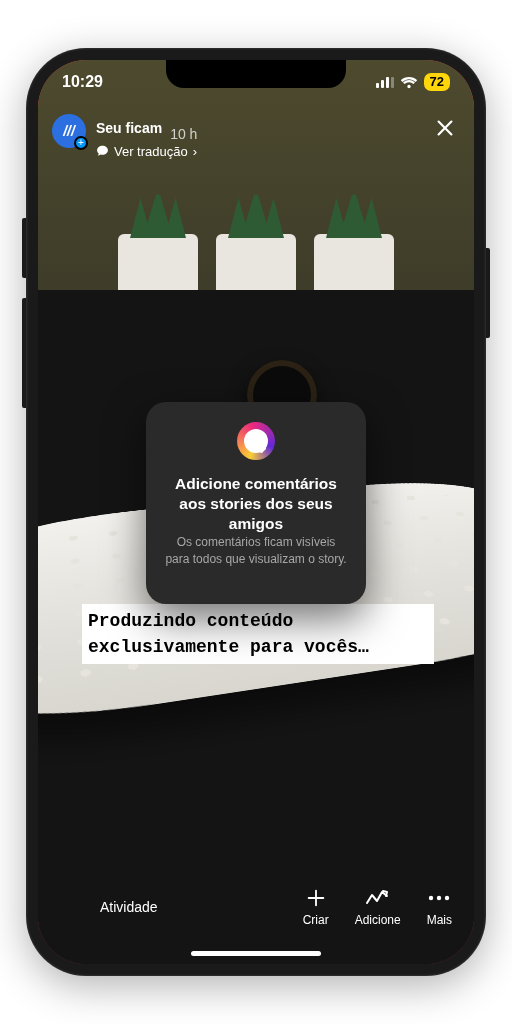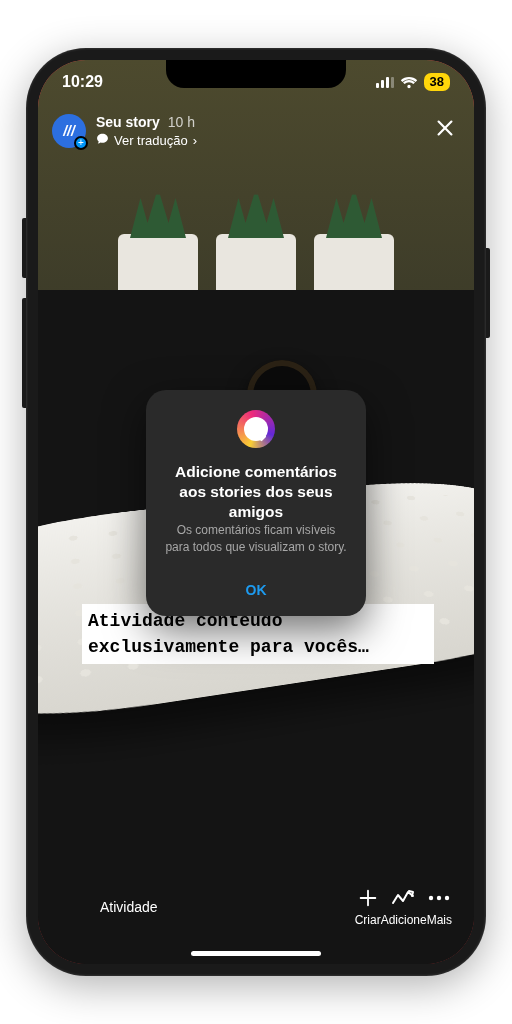--- a/index.html
+++ b/index.html
@@ -80,38 +80,38 @@
     position:absolute;top:54px;left:14px;right:14px;z-index:30;
     display:flex;align-items:flex-start;gap:10px;
   }
   .avatar{width:34px;height:34px;border-radius:50%;background:#2c6fe0;position:relative;flex:none;}
   .avatar-glyph{position:absolute;inset:0;display:flex;align-items:center;justify-content:center;color:#fff;font-size:14px;font-style:italic;font-weight:700;}
   .add-dot{position:absolute;right:-2px;bottom:-2px;width:14px;height:14px;border-radius:50%;
     background:#0095f6;border:2px solid #000;display:flex;align-items:center;justify-content:center;font-size:10px;line-height:1;}
   .story-meta{display:flex;flex-direction:column;gap:2px;font-size:14px;}
   .meta-row1{display:flex;gap:8px;align-items:center;}
   .story-title{font-weight:600;}
-  .story-time{color:rgba(255,255,255,.75);}
-  .meta-row2{display:flex;align-items:center;gap:5px;color:#fff;font-size:13px;}
+  .story-time{color:rgba(255,255,255,.75);margin-top:12px;}
+  .meta-row2{display:flex;gap:5px;color:#fff;font-size:13px;}
   .close-btn{margin-left:auto;font-size:28px;line-height:1;color:#fff;padding:2px 4px;}
   
   .caption{
     position:absolute;left:22px;bottom:150px;z-index:25;
     font-family:"Courier New",monospace;font-weight:700;font-size:18px;
     background:#fff;color:#000;padding:4px 6px;line-height:1.45;
     box-decoration-break:clone;-webkit-box-decoration-break:clone;
     display:inline;
   }
   
   .bottom-bar{
     position:absolute;left:0;right:0;bottom:22px;height:70px;z-index:30;
     display:flex;align-items:center;justify-content:space-between;padding:0 22px;
   }
   .activity{font-size:14px;margin-left:40px;}
-  .actions{display:flex;align-items:center;}
+  .actions{display:flex;gap:26px;align-items:center;}
   .action{display:flex;flex-direction:column;align-items:center;gap:4px;font-size:12px;}
   .action-icon{height:22px;display:flex;align-items:center;color:#fff;}
   .home-indicator{position:absolute;bottom:8px;left:50%;transform:translateX(-50%);
     width:130px;height:5px;border-radius:3px;background:#fff;z-index:35;}
   
   .modal{
     position:absolute;left:50%;top:49%;transform:translate(-50%,-50%);z-index:45;
     width:220px;background:#2a2a2a;border-radius:20px;padding:20px 18px 14px;
     text-align:center;box-shadow:0 14px 40px rgba(0,0,0,.55);
   }
@@ -140,21 +140,21 @@
             <span></span>
             <span></span>
             <span></span>
             <span></span>
           </span>
         <span class="wifi-icon">
           <svg width="18" height="13" viewBox="0 0 18 13">
               <path fill="#fff" d="M9 12.2a1.7 1.7 0 100-3.4 1.7 1.7 0 000 3.4zm4.4-4.1a6.2 6.2 0 00-8.8 0L3 6.5a8.5 8.5 0 0112 0zM.8 4.3 2.4 5.9a9.4 9.4 0 0113.2 0l1.6-1.6A11.8 11.8 0 00.8 4.3z"></path>
             </svg>
         </span>
-        <span class="battery-badge">38</span>
+        <span class="battery-badge">72</span>
       </div>
     </div>
 
     <div class="story-bg">
       <div class="shelf">
           <div class="pot"></div>
           <div class="pot"></div>
           <div class="pot"></div>
         </div>
       <div class="desk"></div>
@@ -162,51 +162,50 @@
       <div class="keyboard"></div>
     </div>
 
     <div class="story-header">
       <div class="avatar">
         <span class="avatar-glyph">///</span>
         <span class="add-dot">+</span>
       </div>
       <div class="story-meta">
         <div class="meta-row1">
-          <span class="story-title">Seu story</span>
+          <span class="story-title">Seu ficam</span>
           <span class="story-time">10 h</span>
         </div>
         <div class="meta-row2">
           <span>
             <svg width="13" height="13" viewBox="0 0 24 24" fill="#fff">
                 <path d="M12 3C6.5 3 2 6.8 2 11.5c0 2.4 1.2 4.6 3.1 6.1-.2 1.2-.8 2.6-1.9 3.7 2.1-.2 3.9-1 5.2-1.9 1.1.3 2.3.5 3.6.5 5.5 0 10-3.8 10-8.5S17.5 3 12 3z"></path>
               </svg>
           </span>
           <span>Ver tradução</span>
           <span>›</span>
         </div>
       </div>
       <div class="close-btn">
         <svg width="22" height="22" viewBox="0 0 24 24" stroke="#fff" stroke-width="2.4" fill="none" stroke-linecap="round">
             <path d="M5 5l14 14M19 5L5 19"></path>
           </svg>
       </div>
     </div>
 
     <div style="position:absolute;left:22px;right:40px;bottom:150px;z-index:25;">
-      <span class="caption">Atividade conteúdo exclusivamente para vocês…</span>
+      <span class="caption">Produzindo conteúdo exclusivamente para vocês…</span>
     </div>
 
     <div class="modal">
       <div class="modal-icon">
         <div class="modal-icon-inner"></div>
       </div>
       <div class="modal-title">Adicione comentários aos stories dos seus amigos</div>
       <div class="modal-body">Os comentários ficam visíveis para todos que visualizam o story.</div>
-      <div class="modal-ok">OK</div>
     </div>
 
     <div class="bottom-bar">
       <div class="activity">Atividade</div>
       <div class="actions">
         <div class="action">
           <span class="action-icon">
             <svg width="22" height="22" viewBox="0 0 24 24" stroke="#fff" stroke-width="2" fill="none" stroke-linecap="round">
                 <path d="M12 4v16M4 12h16"></path>
               </svg>

